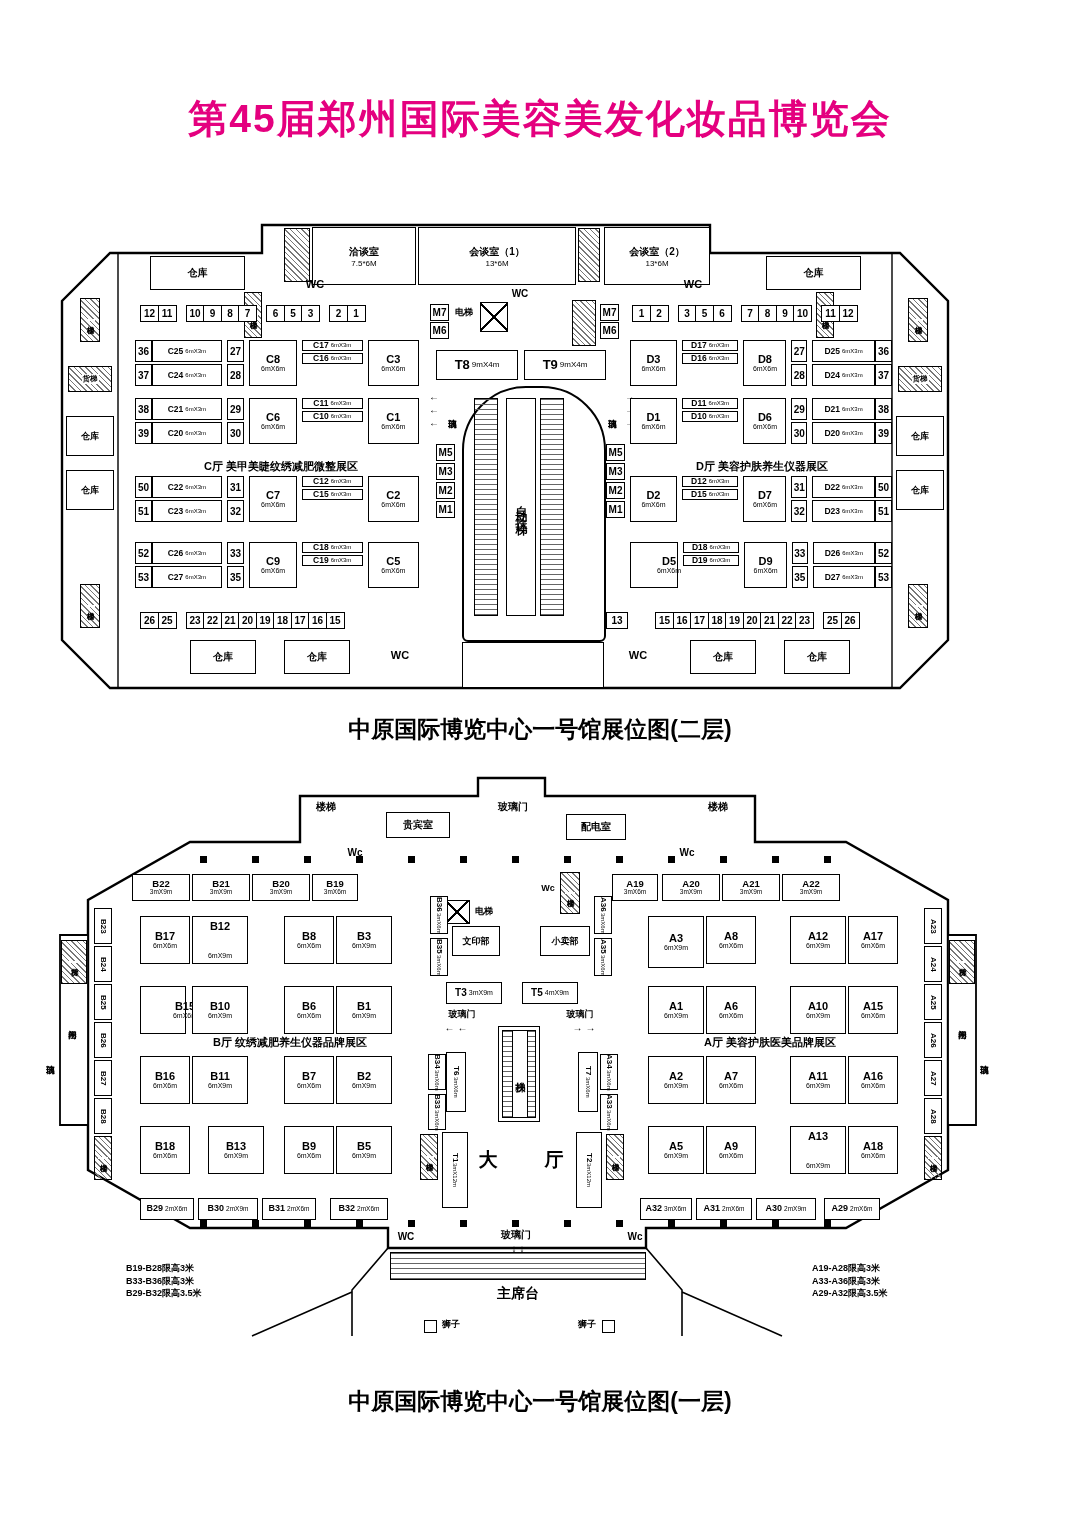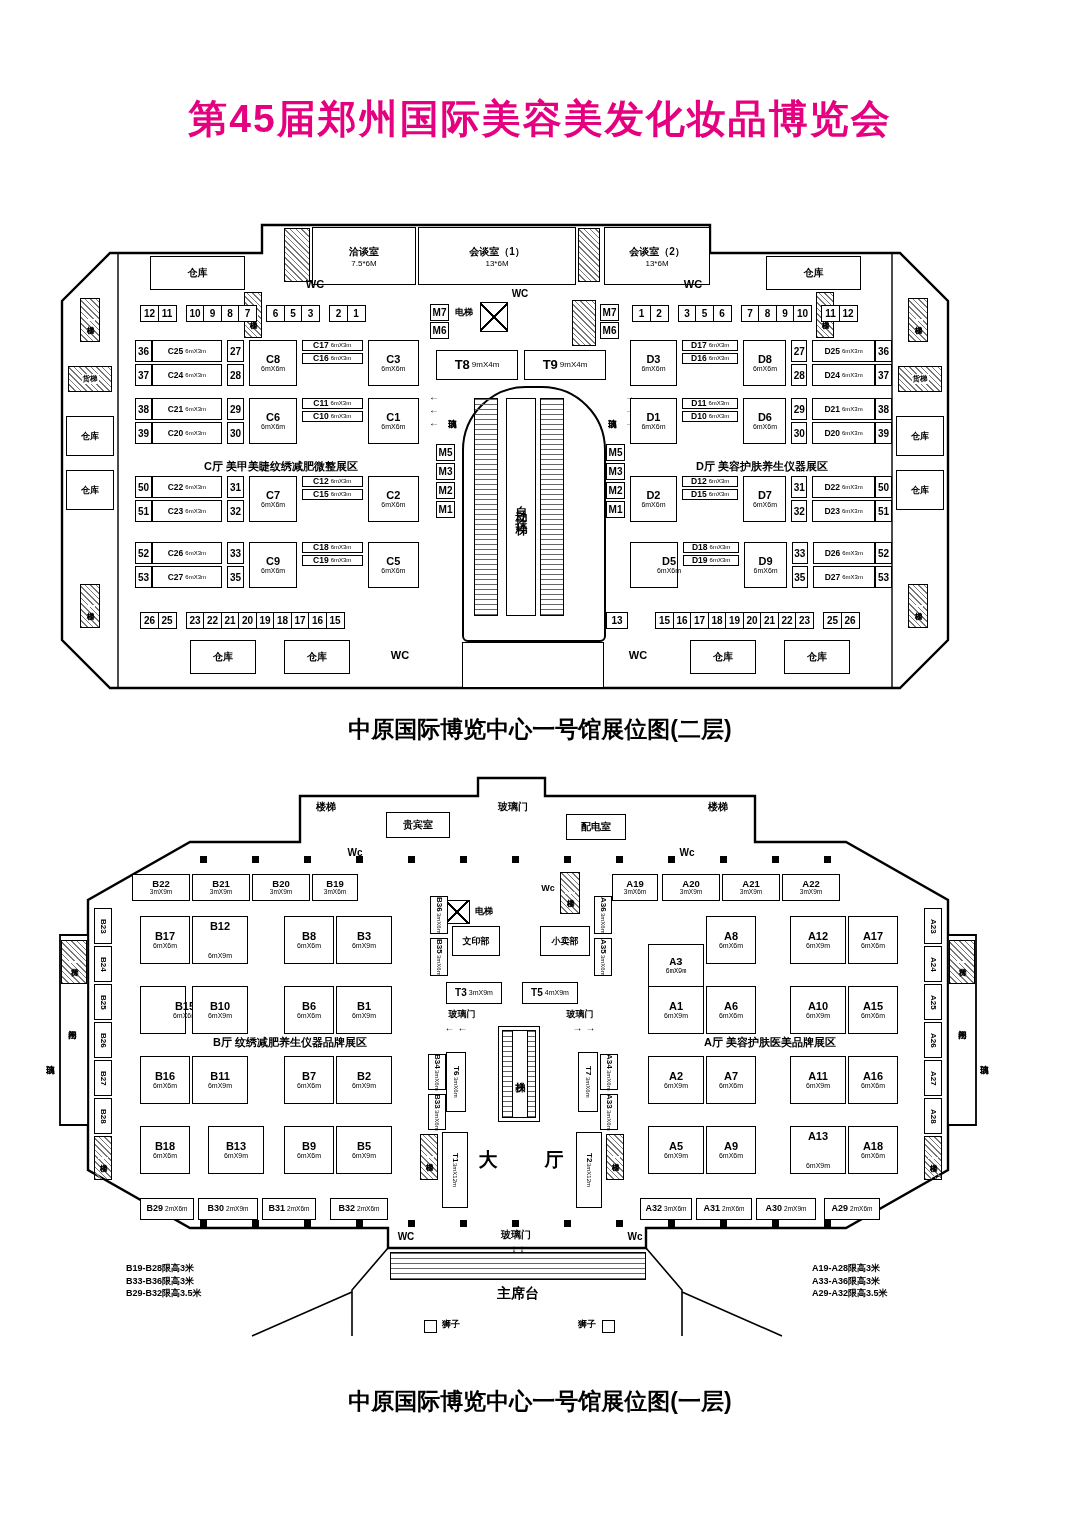--- a/index.html
+++ b/index.html
@@ -709,21 +709,21 @@
         <span class="bsz">6mX9m</span>
       </div>
       <div class="booth" style="position: absolute; left: 284px; top: 1126px; width: 50px; height: 48px;">
         <b class="bid">B9</b>
         <span class="bsz">6mX6m</span>
       </div>
       <div class="booth" style="position: absolute; left: 336px; top: 1126px; width: 56px; height: 48px;">
         <b class="bid">B5</b>
         <span class="bsz">6mX9m</span>
       </div>
-      <div class="booth" style="position: absolute; left: 648px; top: 944px; width: 56px; height: 44px; font-family: Liberation Mono, monospace;">
+      <div class="booth" style="position: absolute; left: 648px; top: 916px; width: 56px; height: 52px;">
         <b class="bid">A3</b>
         <span class="bsz">6mX9m</span>
       </div>
       <div class="booth" style="position: absolute; left: 706px; top: 916px; width: 50px; height: 48px;">
         <b class="bid">A8</b>
         <span class="bsz">6mX6m</span>
       </div>
       <div class="booth" style="position: absolute; left: 790px; top: 916px; width: 56px; height: 48px;">
         <b class="bid">A12</b>
         <span class="bsz">6mX9m</span>

